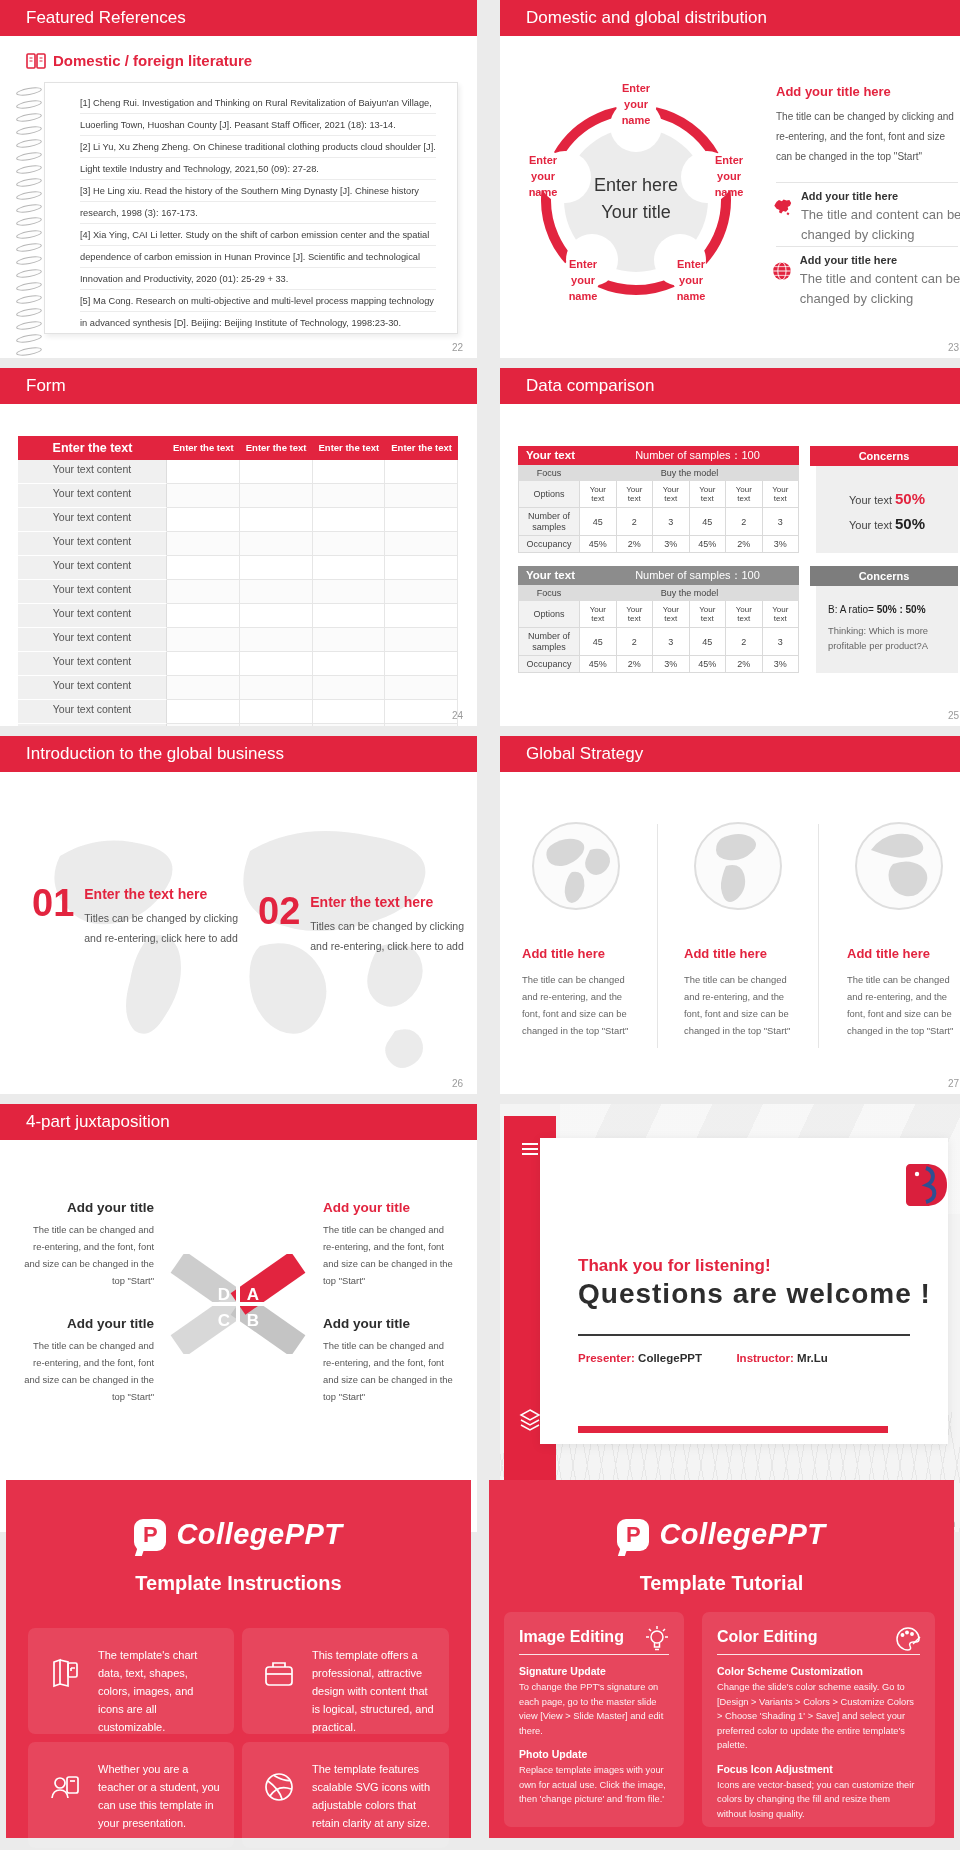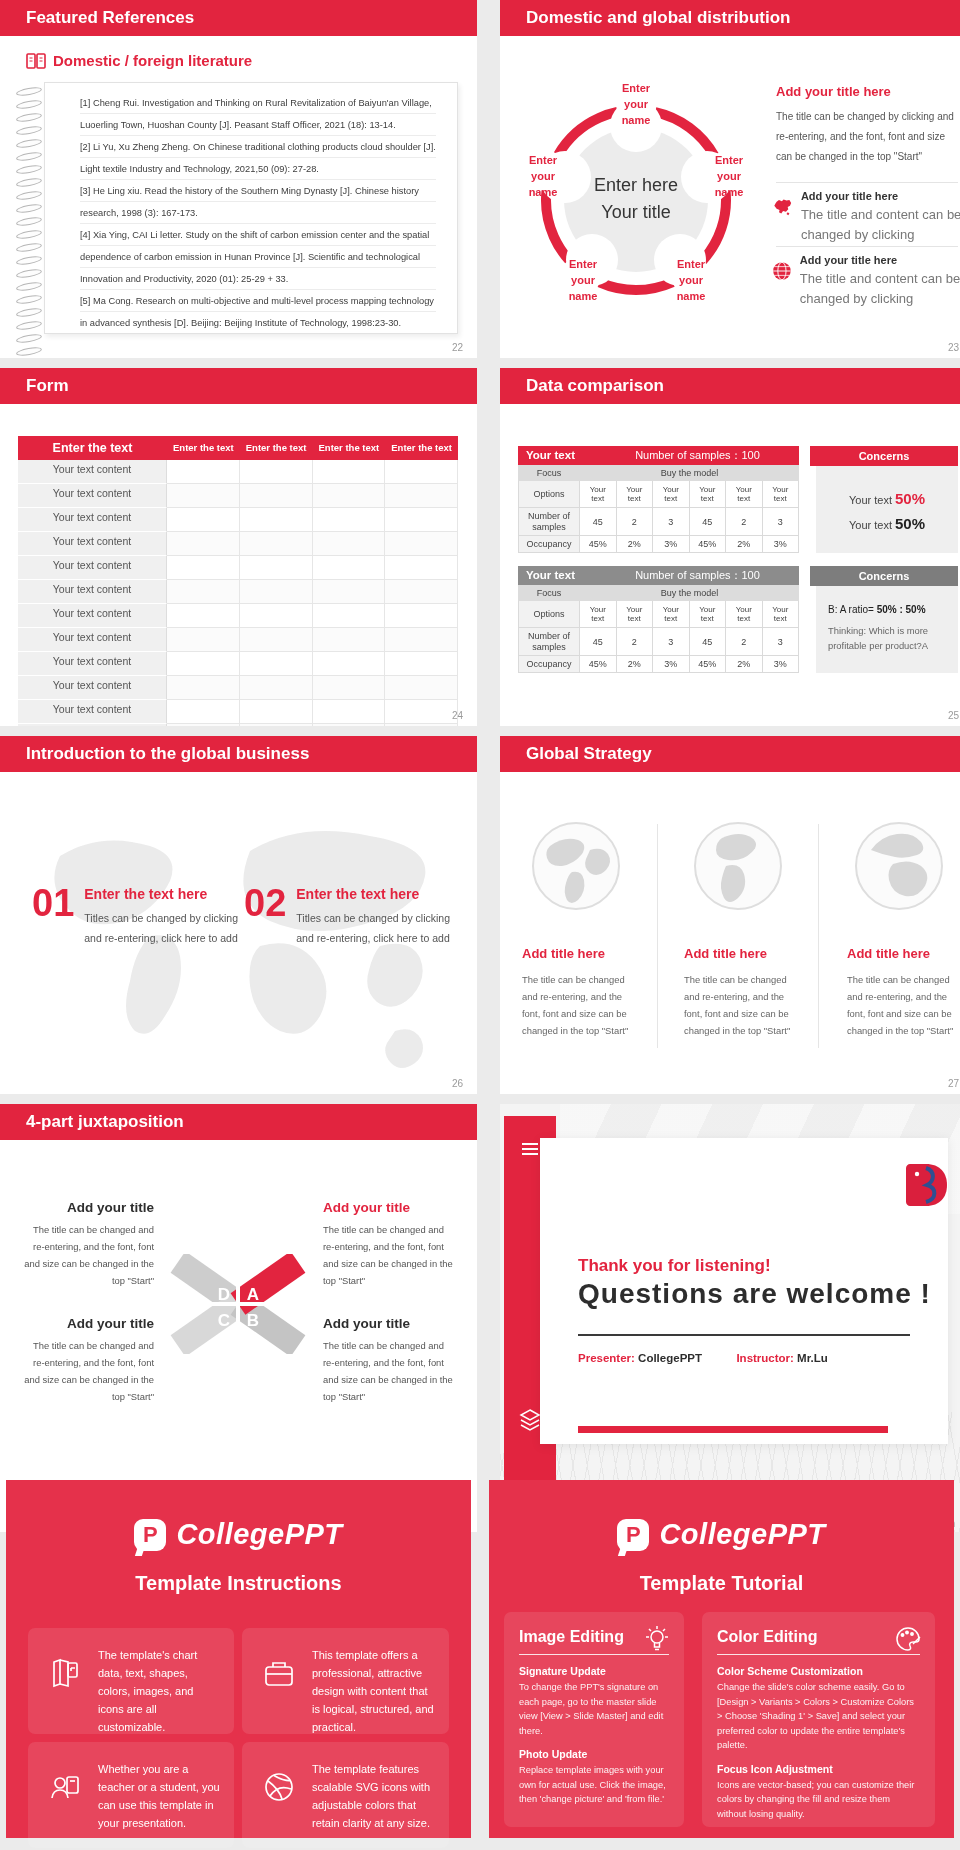--- a/index.html
+++ b/index.html
@@ -1,21 +1,21 @@
 <!DOCTYPE html>
 <html><head>
 <meta charset="utf-8">
 <style>
   html,body{margin:0;padding:0;}
   body{width:960px;height:1850px;background:#ebebeb;font-family:"Liberation Sans",sans-serif;position:relative;overflow:hidden;}
   .cell{position:absolute;background:#fff;overflow:hidden;}
   .col-l{left:0;width:477px;} .col-r{left:500px;width:473px;}
   .r1{top:0;height:358px;} .r2{top:368px;height:358px;} .r3{top:736px;height:358px;} .r4{top:1104px;height:428px;}
   .slide-bar{position:absolute;top:0;left:0;right:0;height:36px;background:#e2243f;}
-  .slide-bar span{display:block;color:#fff;font-weight:bold;font-size:17px;line-height:36px;padding-left:26px;}
+  .slide-bar span{display:block;color:#fff;font-weight:normal;font-size:17px;line-height:36px;padding-left:26px;}
   .pagenum{position:absolute;right:14px;bottom:5px;font-size:10px;color:#9a9a9a;}
   .abs{position:absolute;}
   
   .lit-head{position:absolute;top:52px;left:26px;display:flex;align-items:center;gap:7px;color:#e2243f;font-weight:bold;font-size:15px;}
   .paper{position:absolute;left:44px;top:82px;width:412px;height:250px;background:#fff;border:1px solid #e2e2e2;box-shadow:2px 3px 5px rgba(0,0,0,.07);}
   .coils{position:absolute;left:16px;top:88px;display:flex;flex-direction:column;gap:6px;}
   .coil{width:24px;height:5px;border:1.5px solid #b7b7b7;border-radius:60%;transform:rotate(-10deg);background:#fdfdfd;}
   .refs{position:absolute;left:80px;top:92px;width:356px;height:232px;font-size:9.3px;color:#3d3d3d;line-height:22px;background:repeating-linear-gradient(180deg,transparent 0 21px,#ececec 21px 22px);}
   
   .node{position:absolute;width:62px;color:#e2243f;font-weight:bold;font-size:11px;line-height:16px;text-align:center;white-space:pre-line;}
@@ -444,21 +444,21 @@
       <path d="M395 235 q18 -6 26 8 q6 14 -6 24 q-14 10 -24 0 q-9 -10 -4 -20z"></path>
     </g>
   </svg>
   <div class="intro-item" style="left:32px;">
     <div class="intro-num">01</div>
     <div class="intro-txt" style="width:172px;">
       <h4>Enter the text here</h4>
       <p>Titles can be changed by clicking and re-entering, click here to add</p>
     </div>
   </div>
-  <div class="intro-item" style="left:244px;">
+  <div class="intro-item" style="left:258px;margin-top:8px;">
     <div class="intro-num">02</div>
     <div class="intro-txt" style="width:172px;">
       <h4>Enter the text here</h4>
       <p>Titles can be changed by clicking and re-entering, click here to add</p>
     </div>
   </div>
   <div class="pagenum">26</div>
 </div>
 
 <div class="cell col-r r3">

